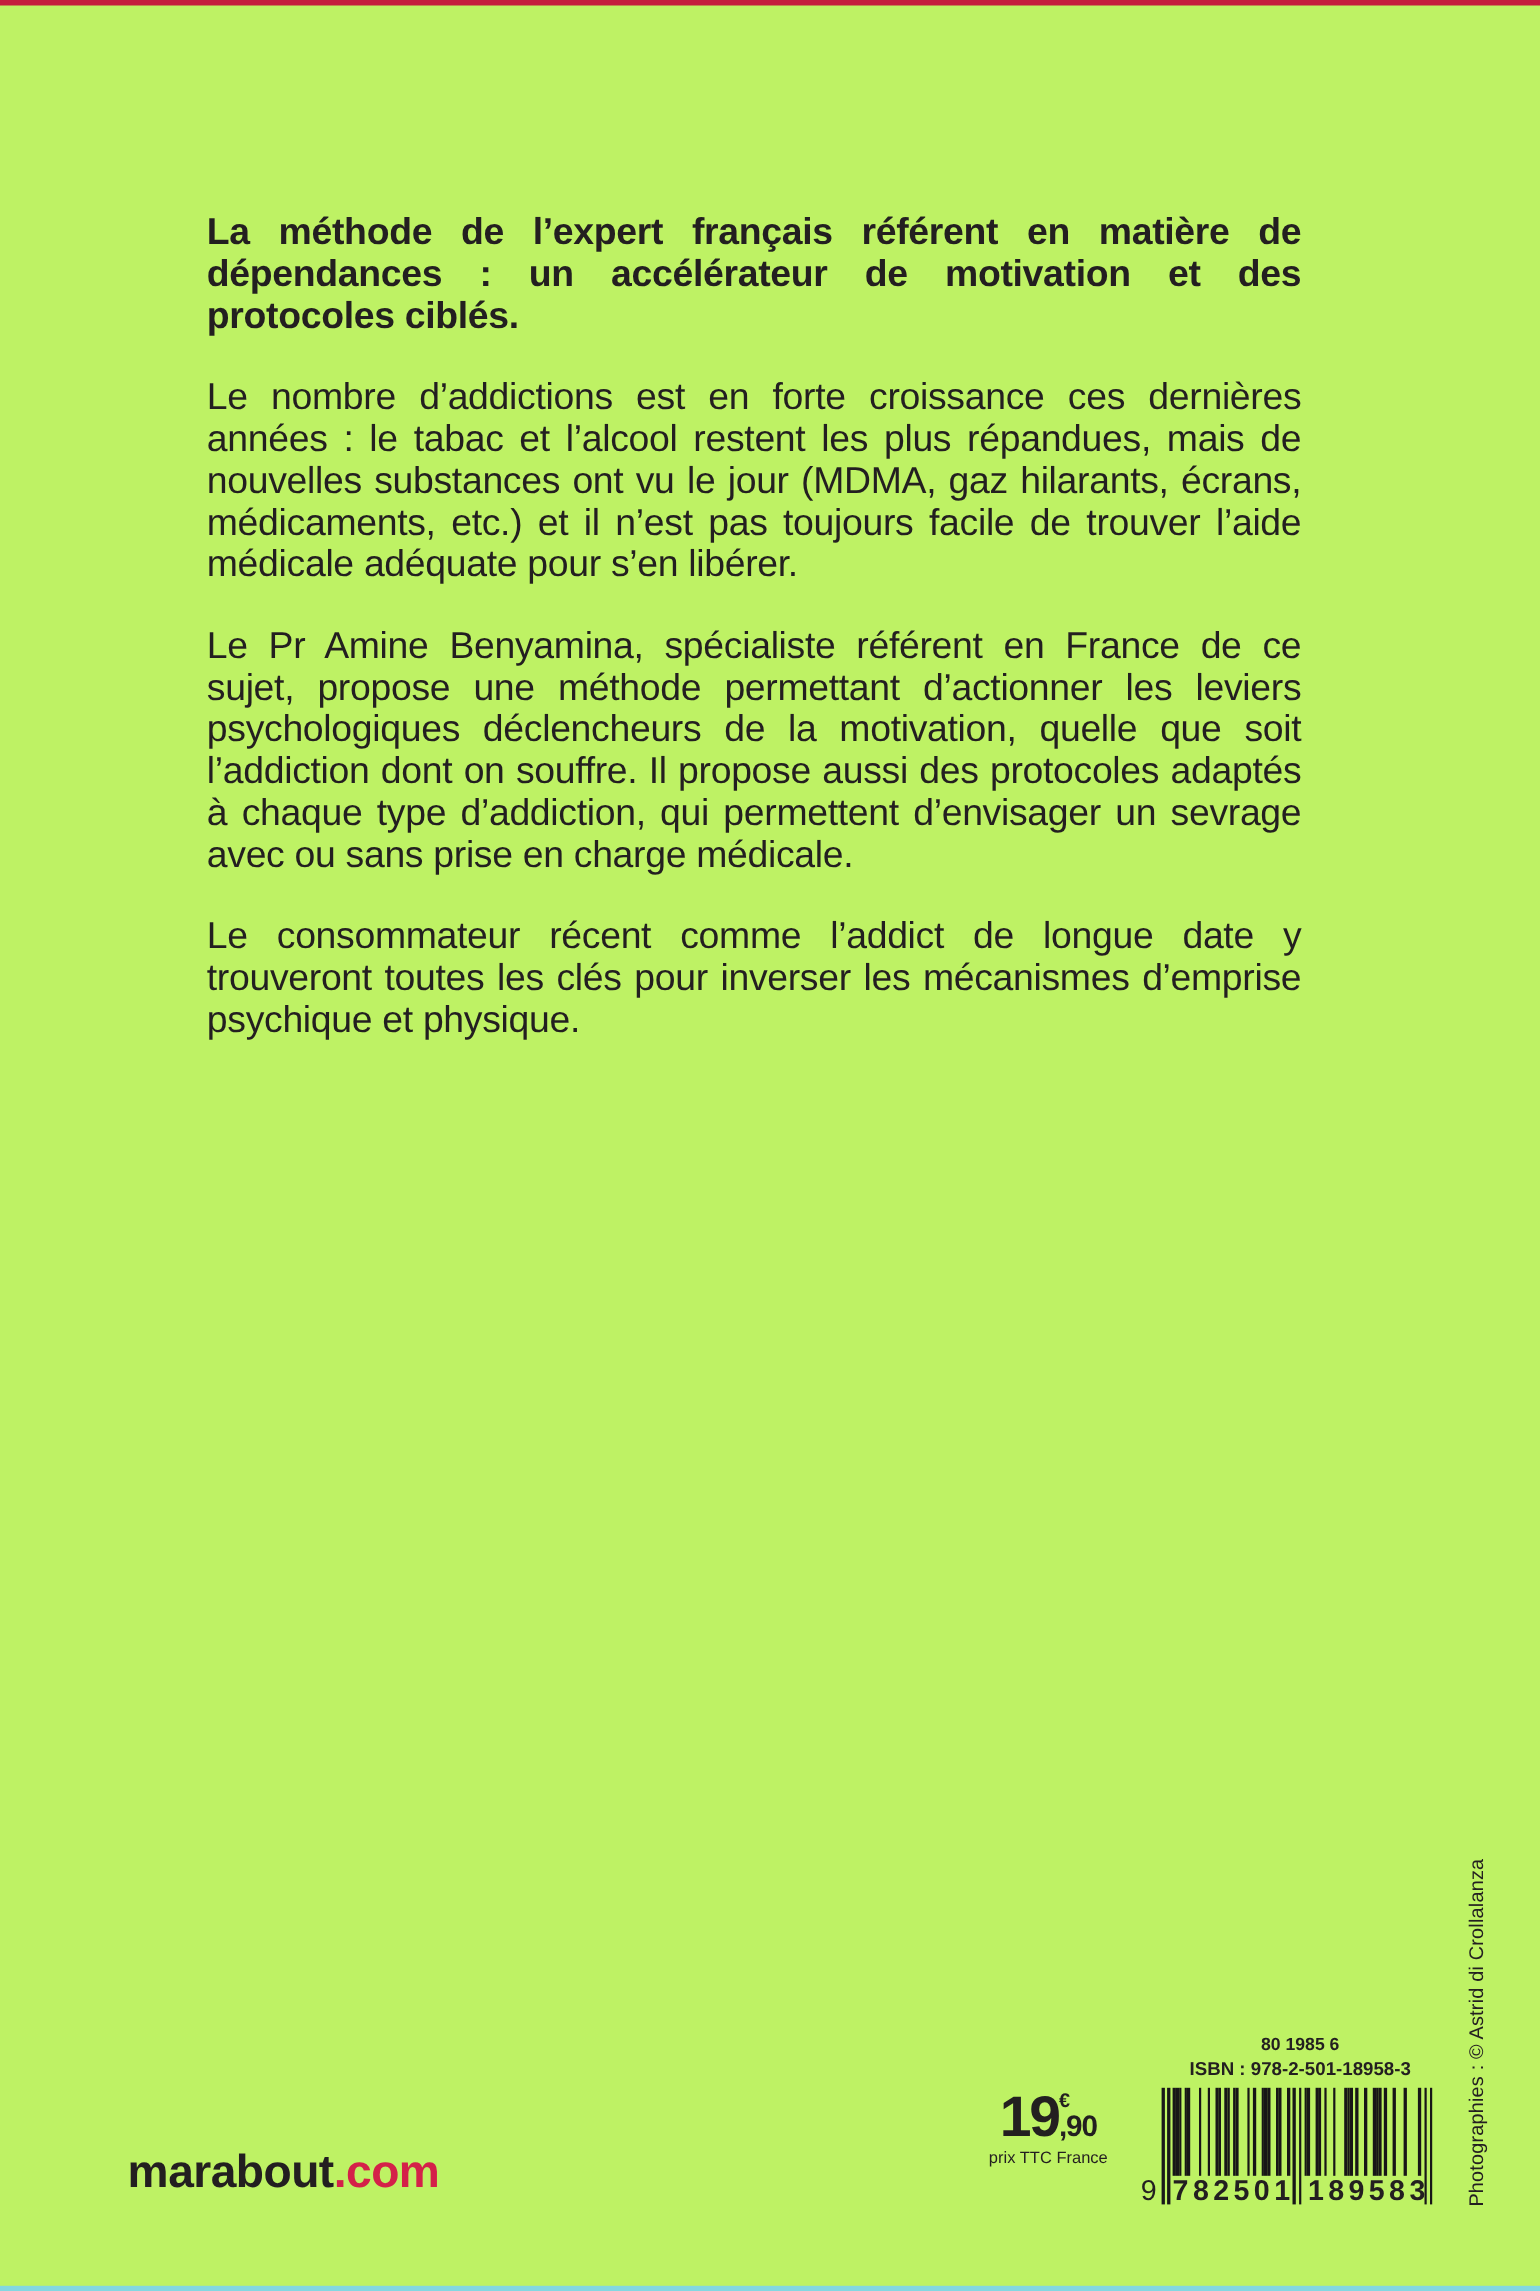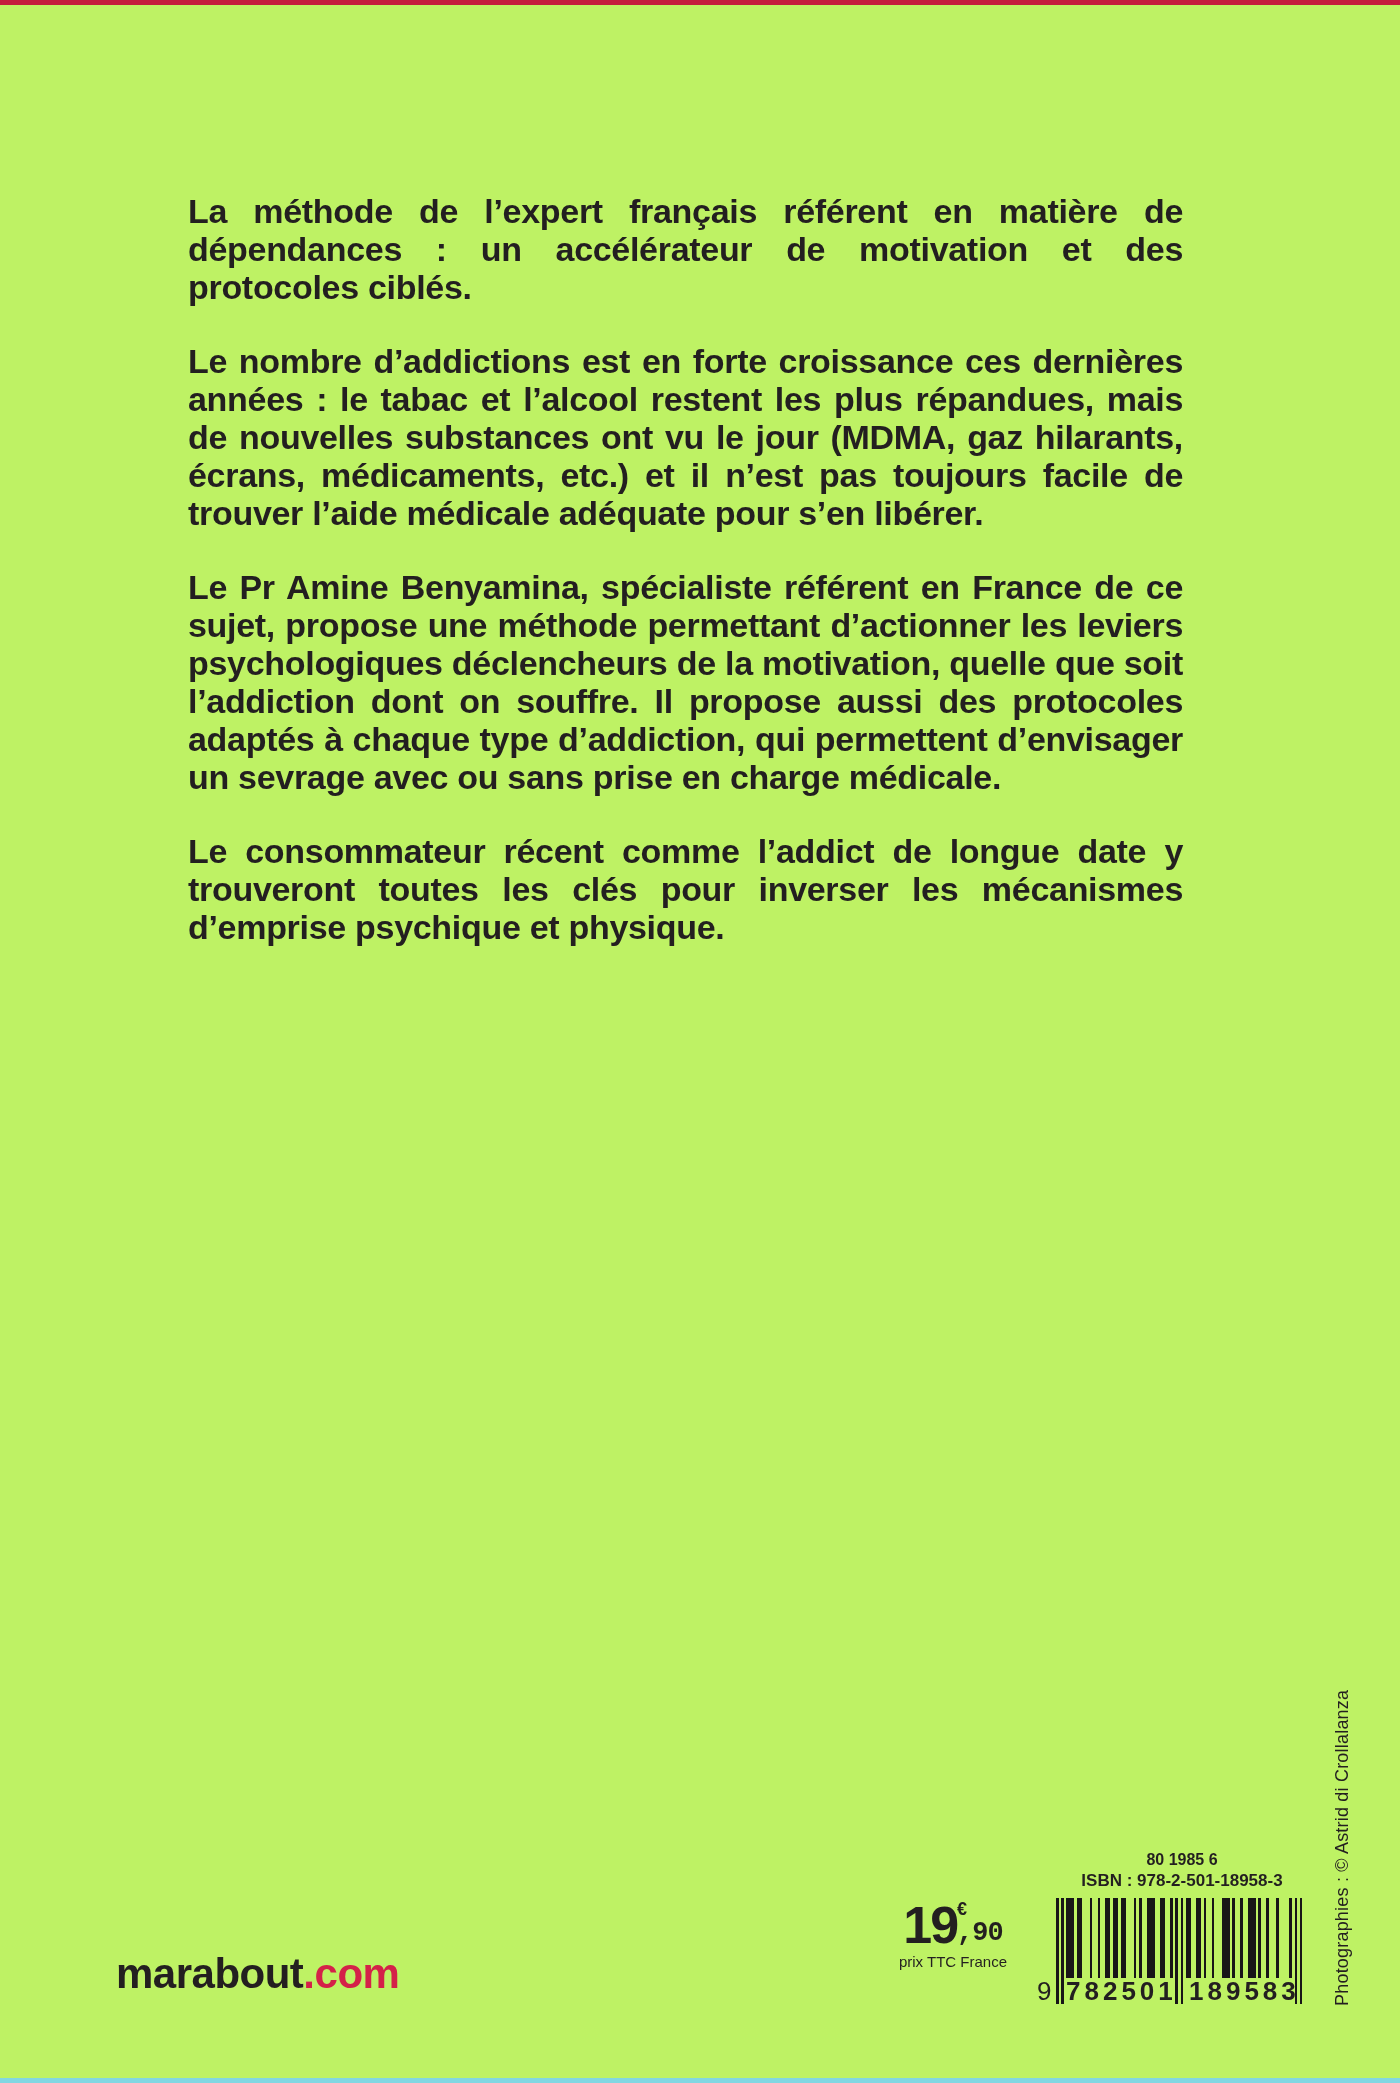--- a/index.html
+++ b/index.html
@@ -21,21 +21,21 @@
     background: #82d7e2;
   }
   .text-col {
     position: absolute;
     left: 188px; top: 192px; width: 995px;
     font-size: 34px; line-height: 38px;
     letter-spacing: -0.3px;
     text-align: justify;
   }
   .headline { font-weight: bold; margin: 0 0 36px 0; }
-  .para { margin: 0 0 36px 0; font-weight: bold; }
+  .para { margin: 0 0 36px 0; }
   .highlight {
     position: absolute;
     left: 188px; top: 1108px; width: 995px;
     text-align: center;
     font-weight: bold;
     font-size: 31px; line-height: 45px;
     color: #d42149;
   }
   .publisher {
     position: absolute; left: 116px; top: 1950px;
@@ -46,21 +46,21 @@
     position: absolute; left: 898px; top: 1900px; width: 110px;
     text-align: center;
   }
   .price-main {
     display: flex; justify-content: center; align-items: flex-start;
     font-weight: bold;
   }
   .price-int { font-size: 52px; line-height: 50px; letter-spacing: -2px; }
   .price-frac { display: flex; flex-direction: column; align-items: flex-start; }
   .price-cur { font-size: 18px; line-height: 19px; font-weight: bold; }
-  .price-cents { font-size: 27px; line-height: 29px; font-weight: bold; letter-spacing: -1px; font-family: Liberation Mono, monospace; }
+  .price-cents { font-size: 27px; line-height: 29px; font-weight: bold; letter-spacing: -1px; }
   .price-note { font-size: 15px; font-weight: normal; margin-top: 3px; white-space: nowrap; }
   .barcode-block {
     position: absolute; left: 1046px; top: 1850px; width: 272px;
     text-align: center;
   }
   .bc-top  { font-size: 16px; font-weight: bold; line-height: 20px; }
   .bc-isbn { font-size: 17px; font-weight: bold; line-height: 22px; white-space: nowrap; }
   .bc-wrap { position: relative; margin-top: 6px; height: 112px; }
   .bc-bars { position: absolute; left: 10px; top: 0; display: flex; align-items: flex-start; }
   .bc-module { width: 2.6px; height: 80px; }

